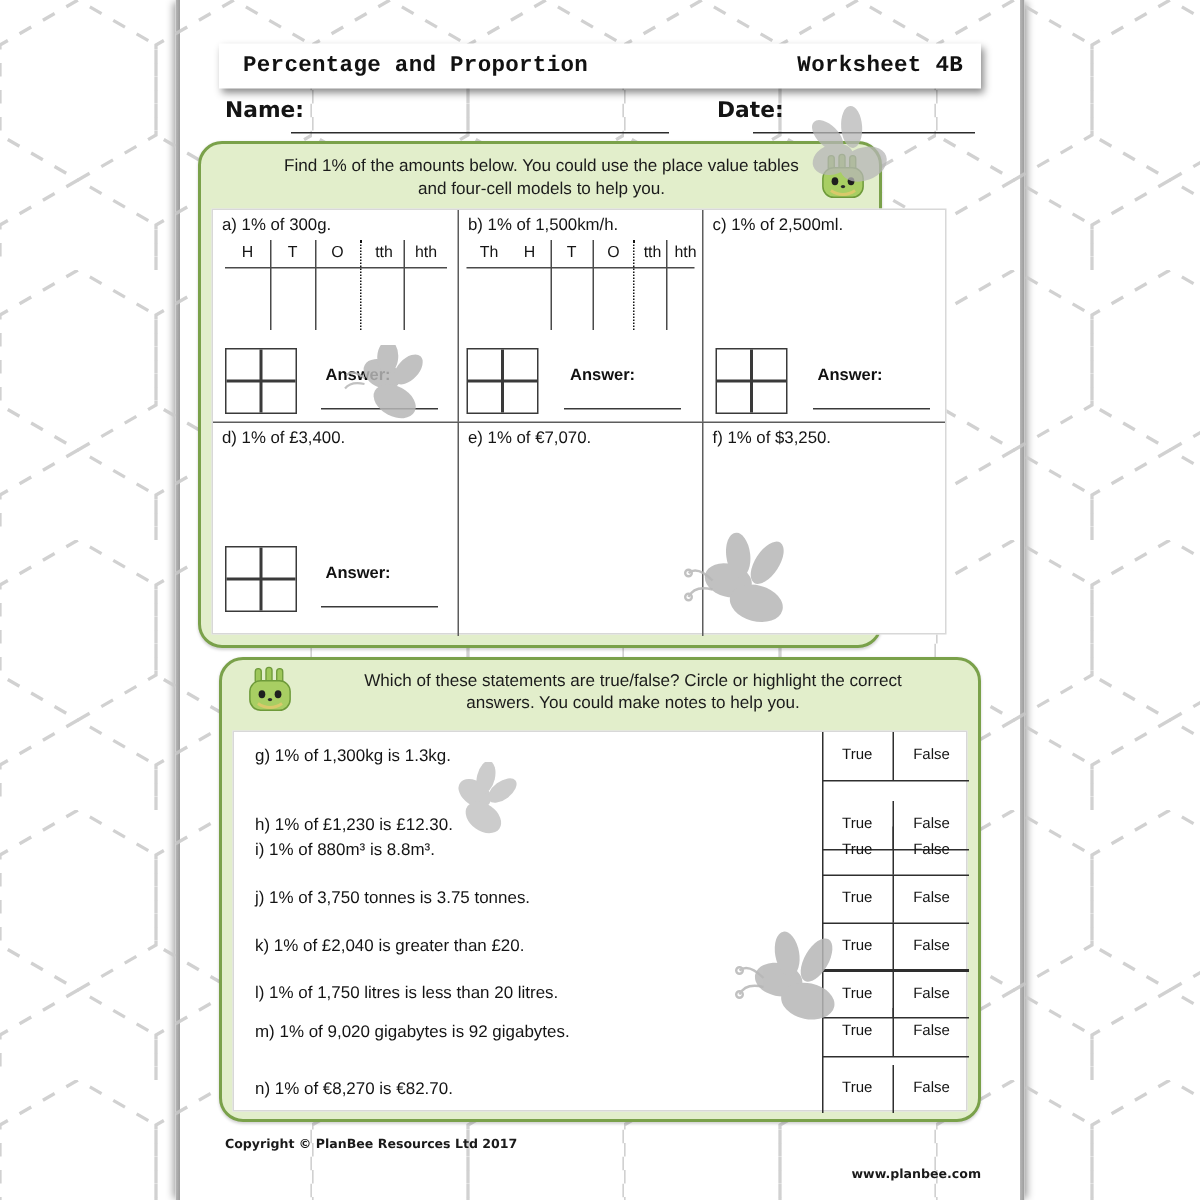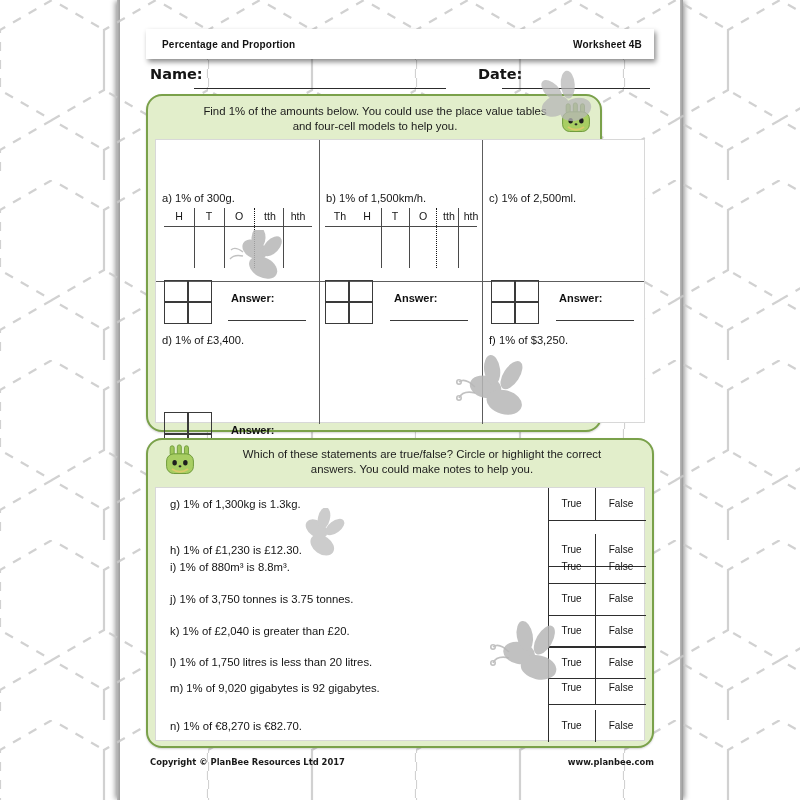--- a/index.html
+++ b/index.html
@@ -30,22 +30,22 @@
 
   
   .titlebar {
     position:absolute; left:29px; top:29px; width:508px; height:30px;
     background:#fff;
     box-shadow: 2px 3px 5px rgba(0,0,0,.45);
     z-index: 6;
   }
   .title-main, .title-right {
     position:absolute; top:50%; transform:translateY(-50%);
-    font-family:Liberation Sans, sans-serif;
-    font-weight:bold; font-size:10px; color:#121212;
+    font-family:Liberation Mono, monospace;
+    font-weight:bold; font-size:15px; color:#121212;
     letter-spacing:.2px; white-space:nowrap;
   }
   .title-main { left:16px; }
   .title-right { right:12px; }
 
   
   .namerow { position:absolute; left:33px; top:66px; width:500px; height:26px; z-index:6; }
   .nd-label {
     position:absolute; top:0;
     font-family:"DejaVu Sans", sans-serif;
@@ -58,21 +58,21 @@
   .line-date { left:352px; width:148px; }
 
   
   .gframe {
     position:absolute; z-index:5;
     background:#e2eecb;
     border:2.2px solid #7aa14a;
     border-radius:16px;
     box-shadow:0 1px 2px rgba(0,0,0,.18);
   }
-  #frame1 { left:29px; top:94px; width:456px; height:338px; }
+  #frame1 { left:15px; top:94px; width:456px; height:338px; }
   #frame2 { left:29px; top:438px; width:508px; height:310px; }
 
   .instr {
     position:absolute; left:0; right:0; top:8px;
     text-align:center; padding:0 52px 0 54px;
     font-size:11.4px; line-height:15px; color:#1b1b1b;
     font-family:"Liberation Sans", sans-serif;
   }
   #frame2 .instr { top:7px; padding:0 30px 0 74px; }
 
@@ -82,21 +82,21 @@
   #mascot2 { left:14px; top:4px; }
 
   
   .qarea {
     position:absolute; left:7px; top:43px; width:490px; height:284px;
     background:#ffffff; border:1px solid #d8d8d8;
   }
   .vdiv { position:absolute; top:0; width:1.2px; background:#5d5d5d; }
   .hdiv { position:absolute; left:0; right:0; height:1.2px; background:#5d5d5d; }
 
-  .qcell { position:absolute;margin-top:48px; }
+  .qcell { position:absolute; }
   .qlabel {
     position:absolute; left:6px; top:4px;
     font-size:11.2px; color:#151515; white-space:nowrap;
   }
 
   
   .pvt { position:absolute; }
   .pvt .hdr {
     position:absolute; top:0; height:17px; line-height:17px;
     text-align:center; font-size:10.6px; color:#151515;
@@ -142,21 +142,21 @@
   .tf-left-border { position:absolute; left:392px; top:0; width:1.2px; height:254px; background:#2e2e2e; }
 
   
   .footer { position:absolute; left:33px; right:29px; top:757px; height:16px; z-index:6; }
   .fl, .fr {
     position:absolute; top:0;
     font-family:"DejaVu Sans", sans-serif;
     font-weight:bold; font-size:8.4px; color:#1a1a1a; white-space:nowrap;
   }
   .fl { left:0; }
-  .fr { right:0; }
+  .fr { right:0;margin-top:20px; }
 
   
   .greybee { position:absolute; z-index:6; pointer-events:none; }
 </style>
 </head>
 <body>
 
 <div id="root">
 
   <div class="sheet">
@@ -244,20 +244,23 @@
           <div class="ansline" style="left:73px; top:132px; width:78px;"></div>
         </div>
 
         <div class="qcell" style="left:0; top:142px; width:163px; height:142px;">
           <div class="qlabel">d) 1% of £3,400.</div>
           <div class="fourcell" style="left:8px; top:82px; width:48px; height:44px;"></div>
           <div class="answer" style="left:75px; top:94px;">Answer:</div>
           <div class="ansline" style="left:72px; top:122px; width:78px;"></div>
         </div>
 
+        <div class="qcell" style="left:164px; top:142px; width:162px; height:142px;">
+          <div class="qlabel">e) 1% of €7,070.</div>
+        </div>
 
         <div class="qcell" style="left:327px; top:142px; width:163px; height:142px;">
           <div class="qlabel">f) 1% of $3,250.</div>
         </div>
       </div>
     </div>
 
     <div class="gframe" id="frame2">
       <div class="instr">Which of these statements are true/false? Circle or highlight the correct answers. You could make notes to help you.</div>
 

